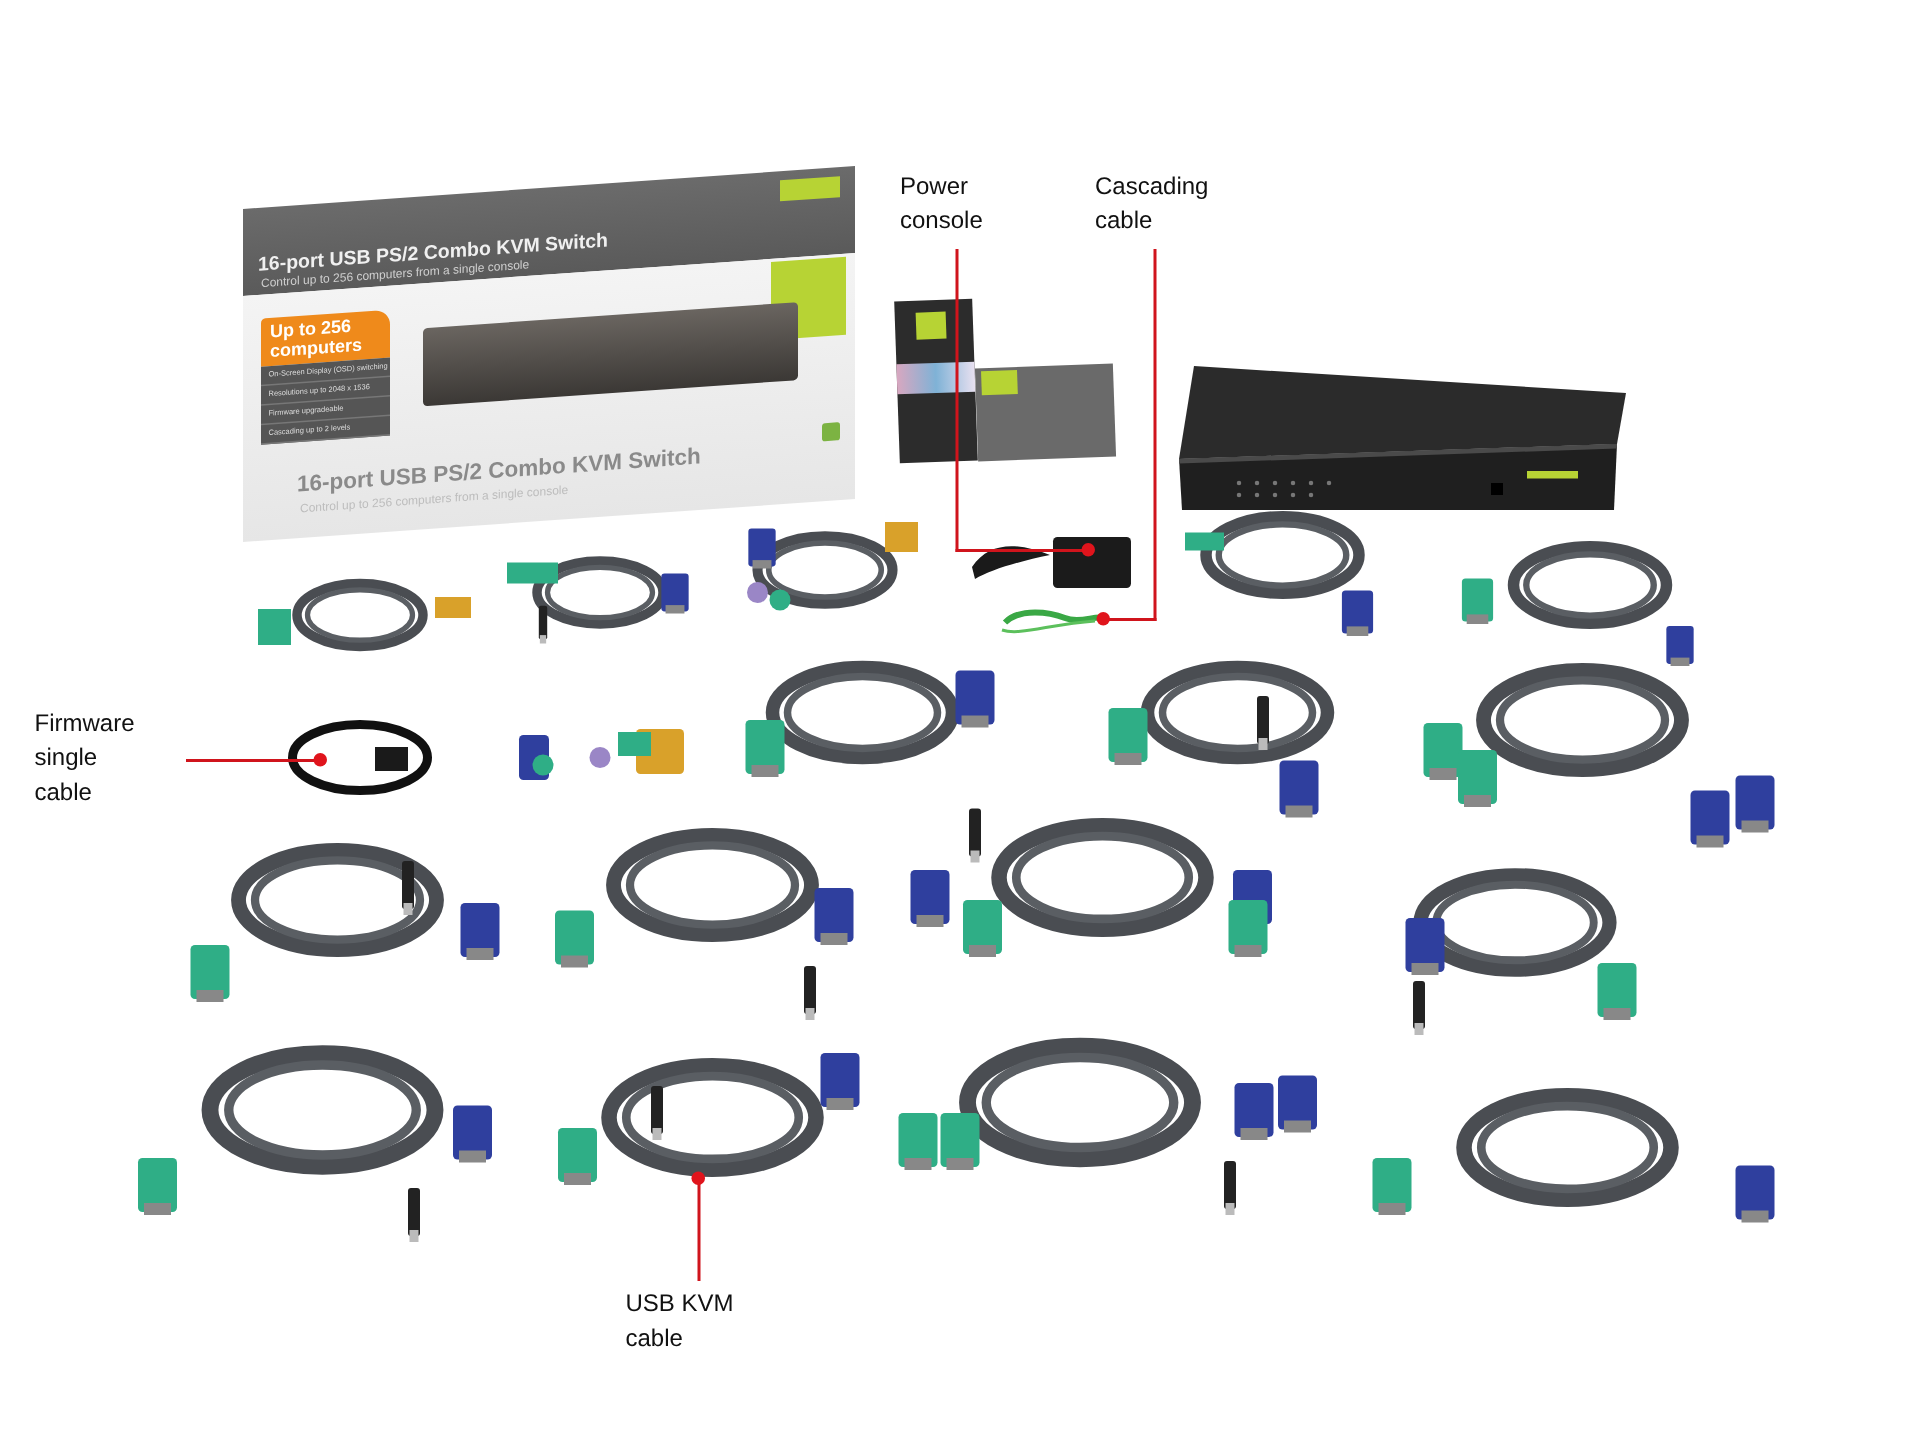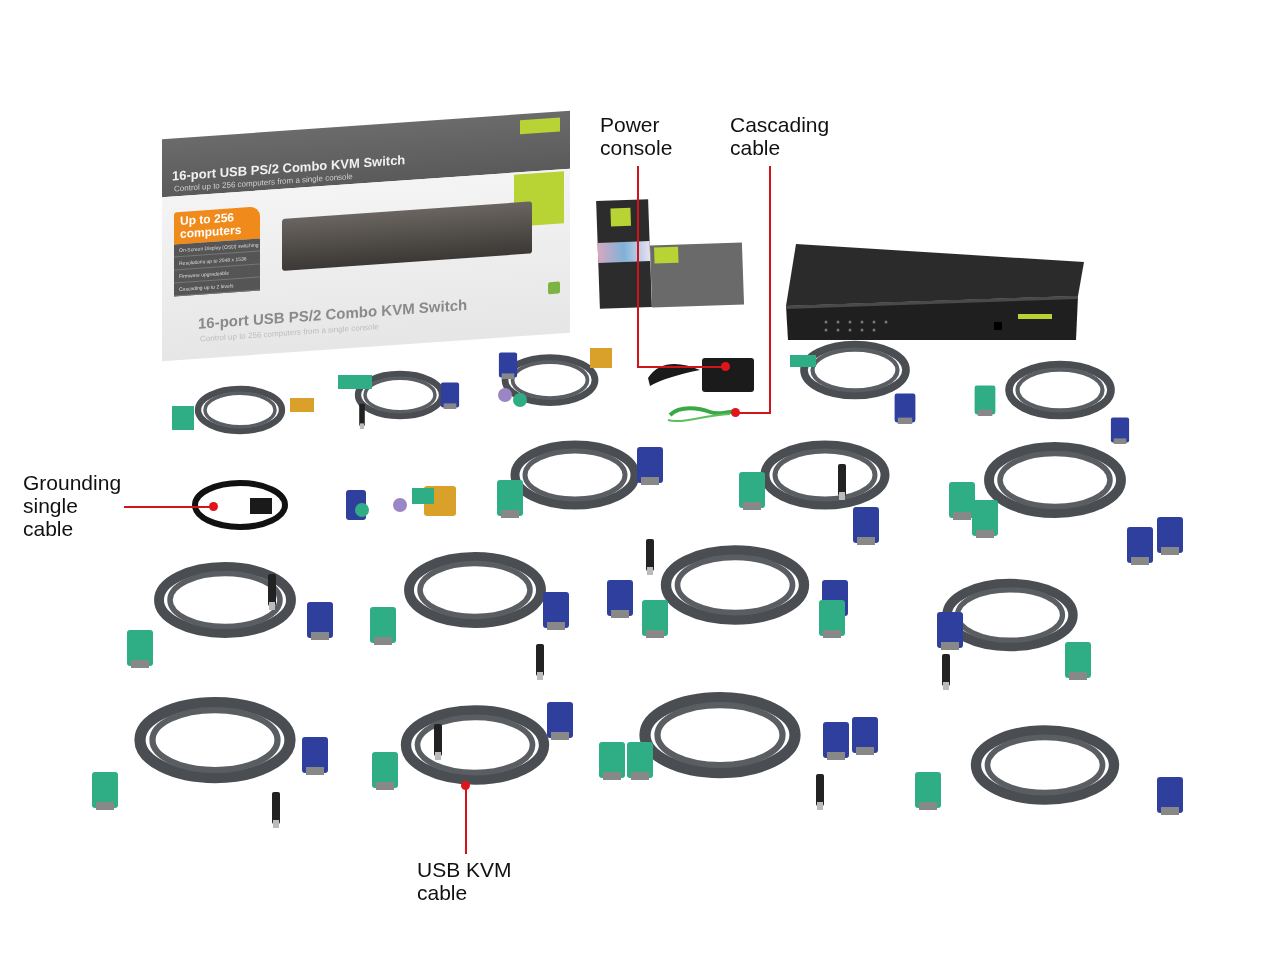--- a/index.html
+++ b/index.html
@@ -1,18 +1,18 @@
 <!DOCTYPE html>
 <html><head>
 <meta charset="utf-8">
 <style>
   html,body{margin:0;padding:0;background:#ffffff;}
   body{width:1280px;height:960px;position:relative;overflow:hidden;font-family:"Liberation Sans",sans-serif;}
   .abs{position:absolute;}
-  .callout{position:absolute;font-size:21px;line-height:23px;color:#111;font-family:"Liberation Sans",sans-serif;}
+  .callout{position:absolute;font-size:16px;line-height:23px;color:#111;font-family:"Liberation Sans",sans-serif;}
   .leader{position:absolute;background:#d0141c;}
   .dot{position:absolute;width:9px;height:9px;border-radius:50%;background:#e0141c;}
   
   .box{position:absolute;left:162px;top:125px;width:408px;height:222px;transform:skewY(-4deg);}
   .box-top{position:absolute;left:0;top:0;width:100%;height:58px;background:linear-gradient(#6b6b6b,#5a5a5a);}
   .box-front{position:absolute;left:0;top:58px;width:100%;height:164px;background:linear-gradient(180deg,#f4f4f4,#e6e6e6);}
   .box-title-top{position:absolute;left:10px;top:30px;color:#f0f0f0;font-weight:bold;font-size:13px;white-space:nowrap;}
   .box-sub-top{position:absolute;left:12px;top:46px;color:#cfcfcf;font-size:8px;white-space:nowrap;}
   .lime{position:absolute;background:#b7d334;}
   .orange-badge{position:absolute;left:12px;top:74px;width:86px;height:32px;background:#ef8a1b;color:#fff;font-weight:bold;font-size:12px;line-height:13px;padding:3px 6px;box-sizing:border-box;border-radius:3px 10px 0 0;}
@@ -195,21 +195,21 @@
 
 <div class="callout" style="left:730px;top:113px;">
   <div>Cascading</div>
   <div>cable</div>
 </div>
 <div class="leader" style="left:769px;top:166px;width:2px;height:248px;"></div>
 <div class="leader" style="left:736px;top:412px;width:35px;height:2px;"></div>
 <div class="dot" style="left:731px;top:408px;"></div>
 
 <div class="callout" style="left:23px;top:471px;">
-  <div>Grounding</div>
+  <div>Firmware</div>
   <div>single</div>
   <div>cable</div>
 </div>
 <div class="leader" style="left:124px;top:506px;width:90px;height:2px;"></div>
 <div class="dot" style="left:209px;top:502px;"></div>
 
 <div class="callout" style="left:417px;top:858px;">
   <div>USB KVM</div>
   <div>cable</div>
 </div>

